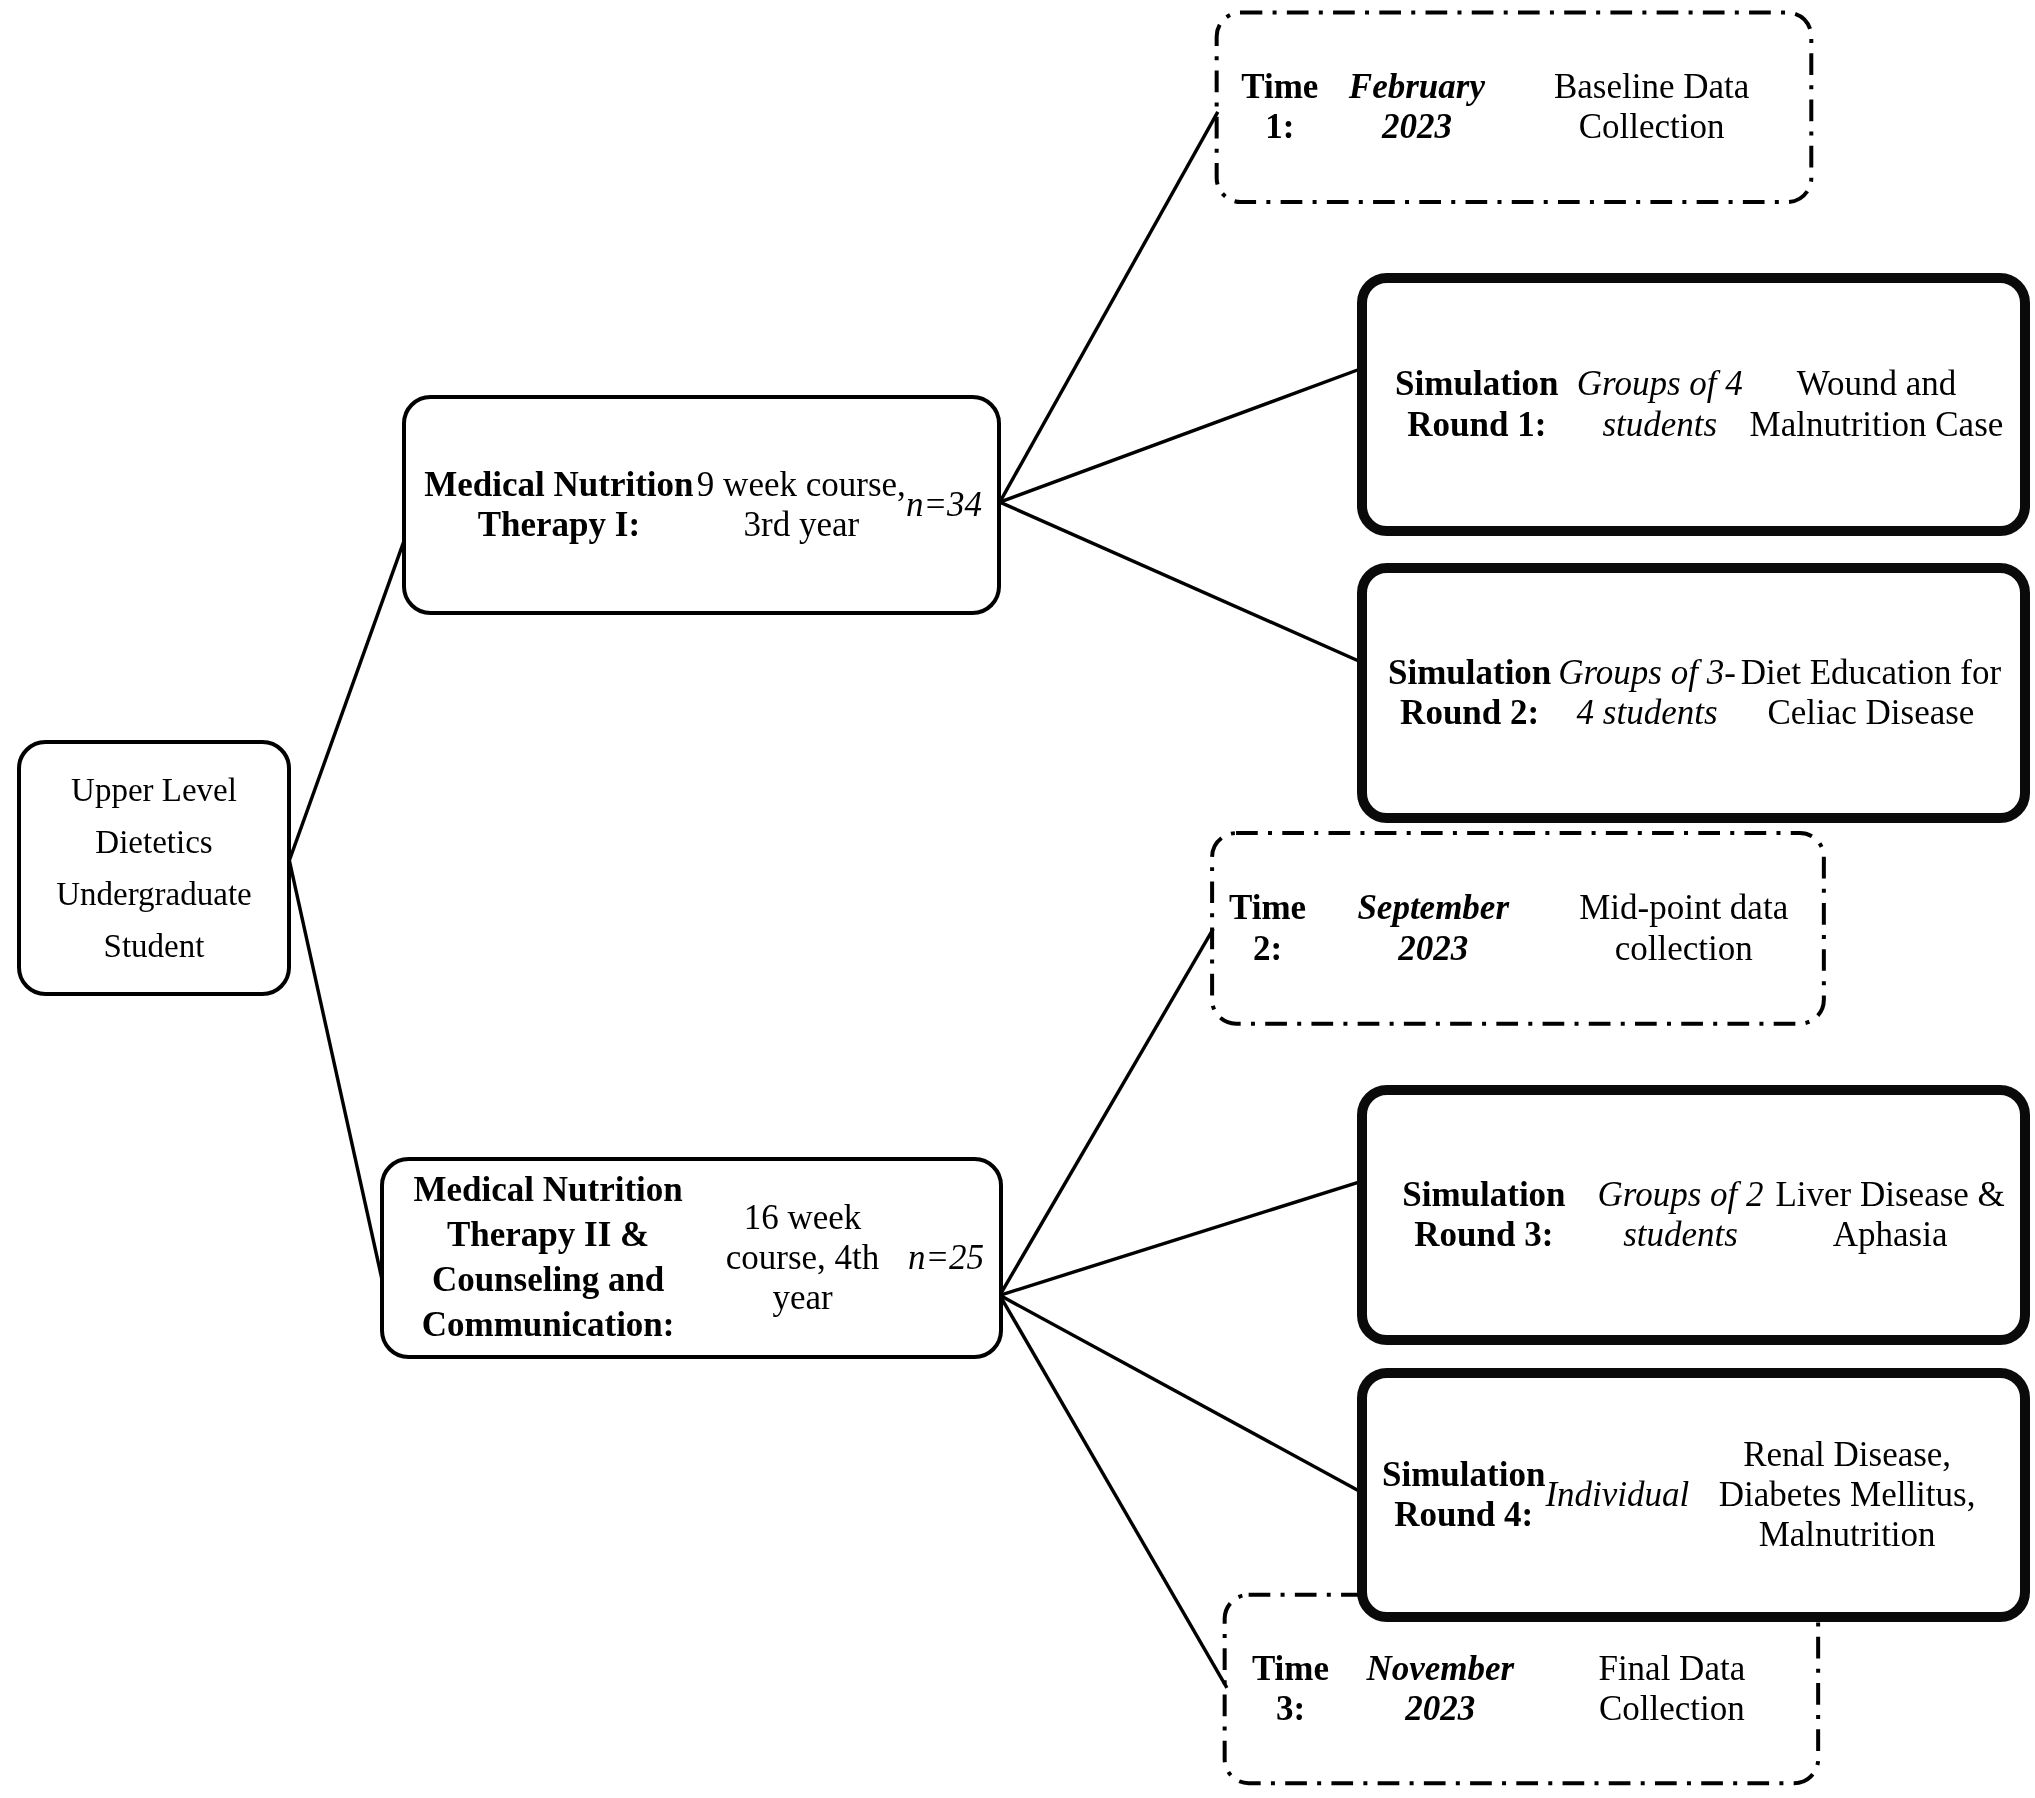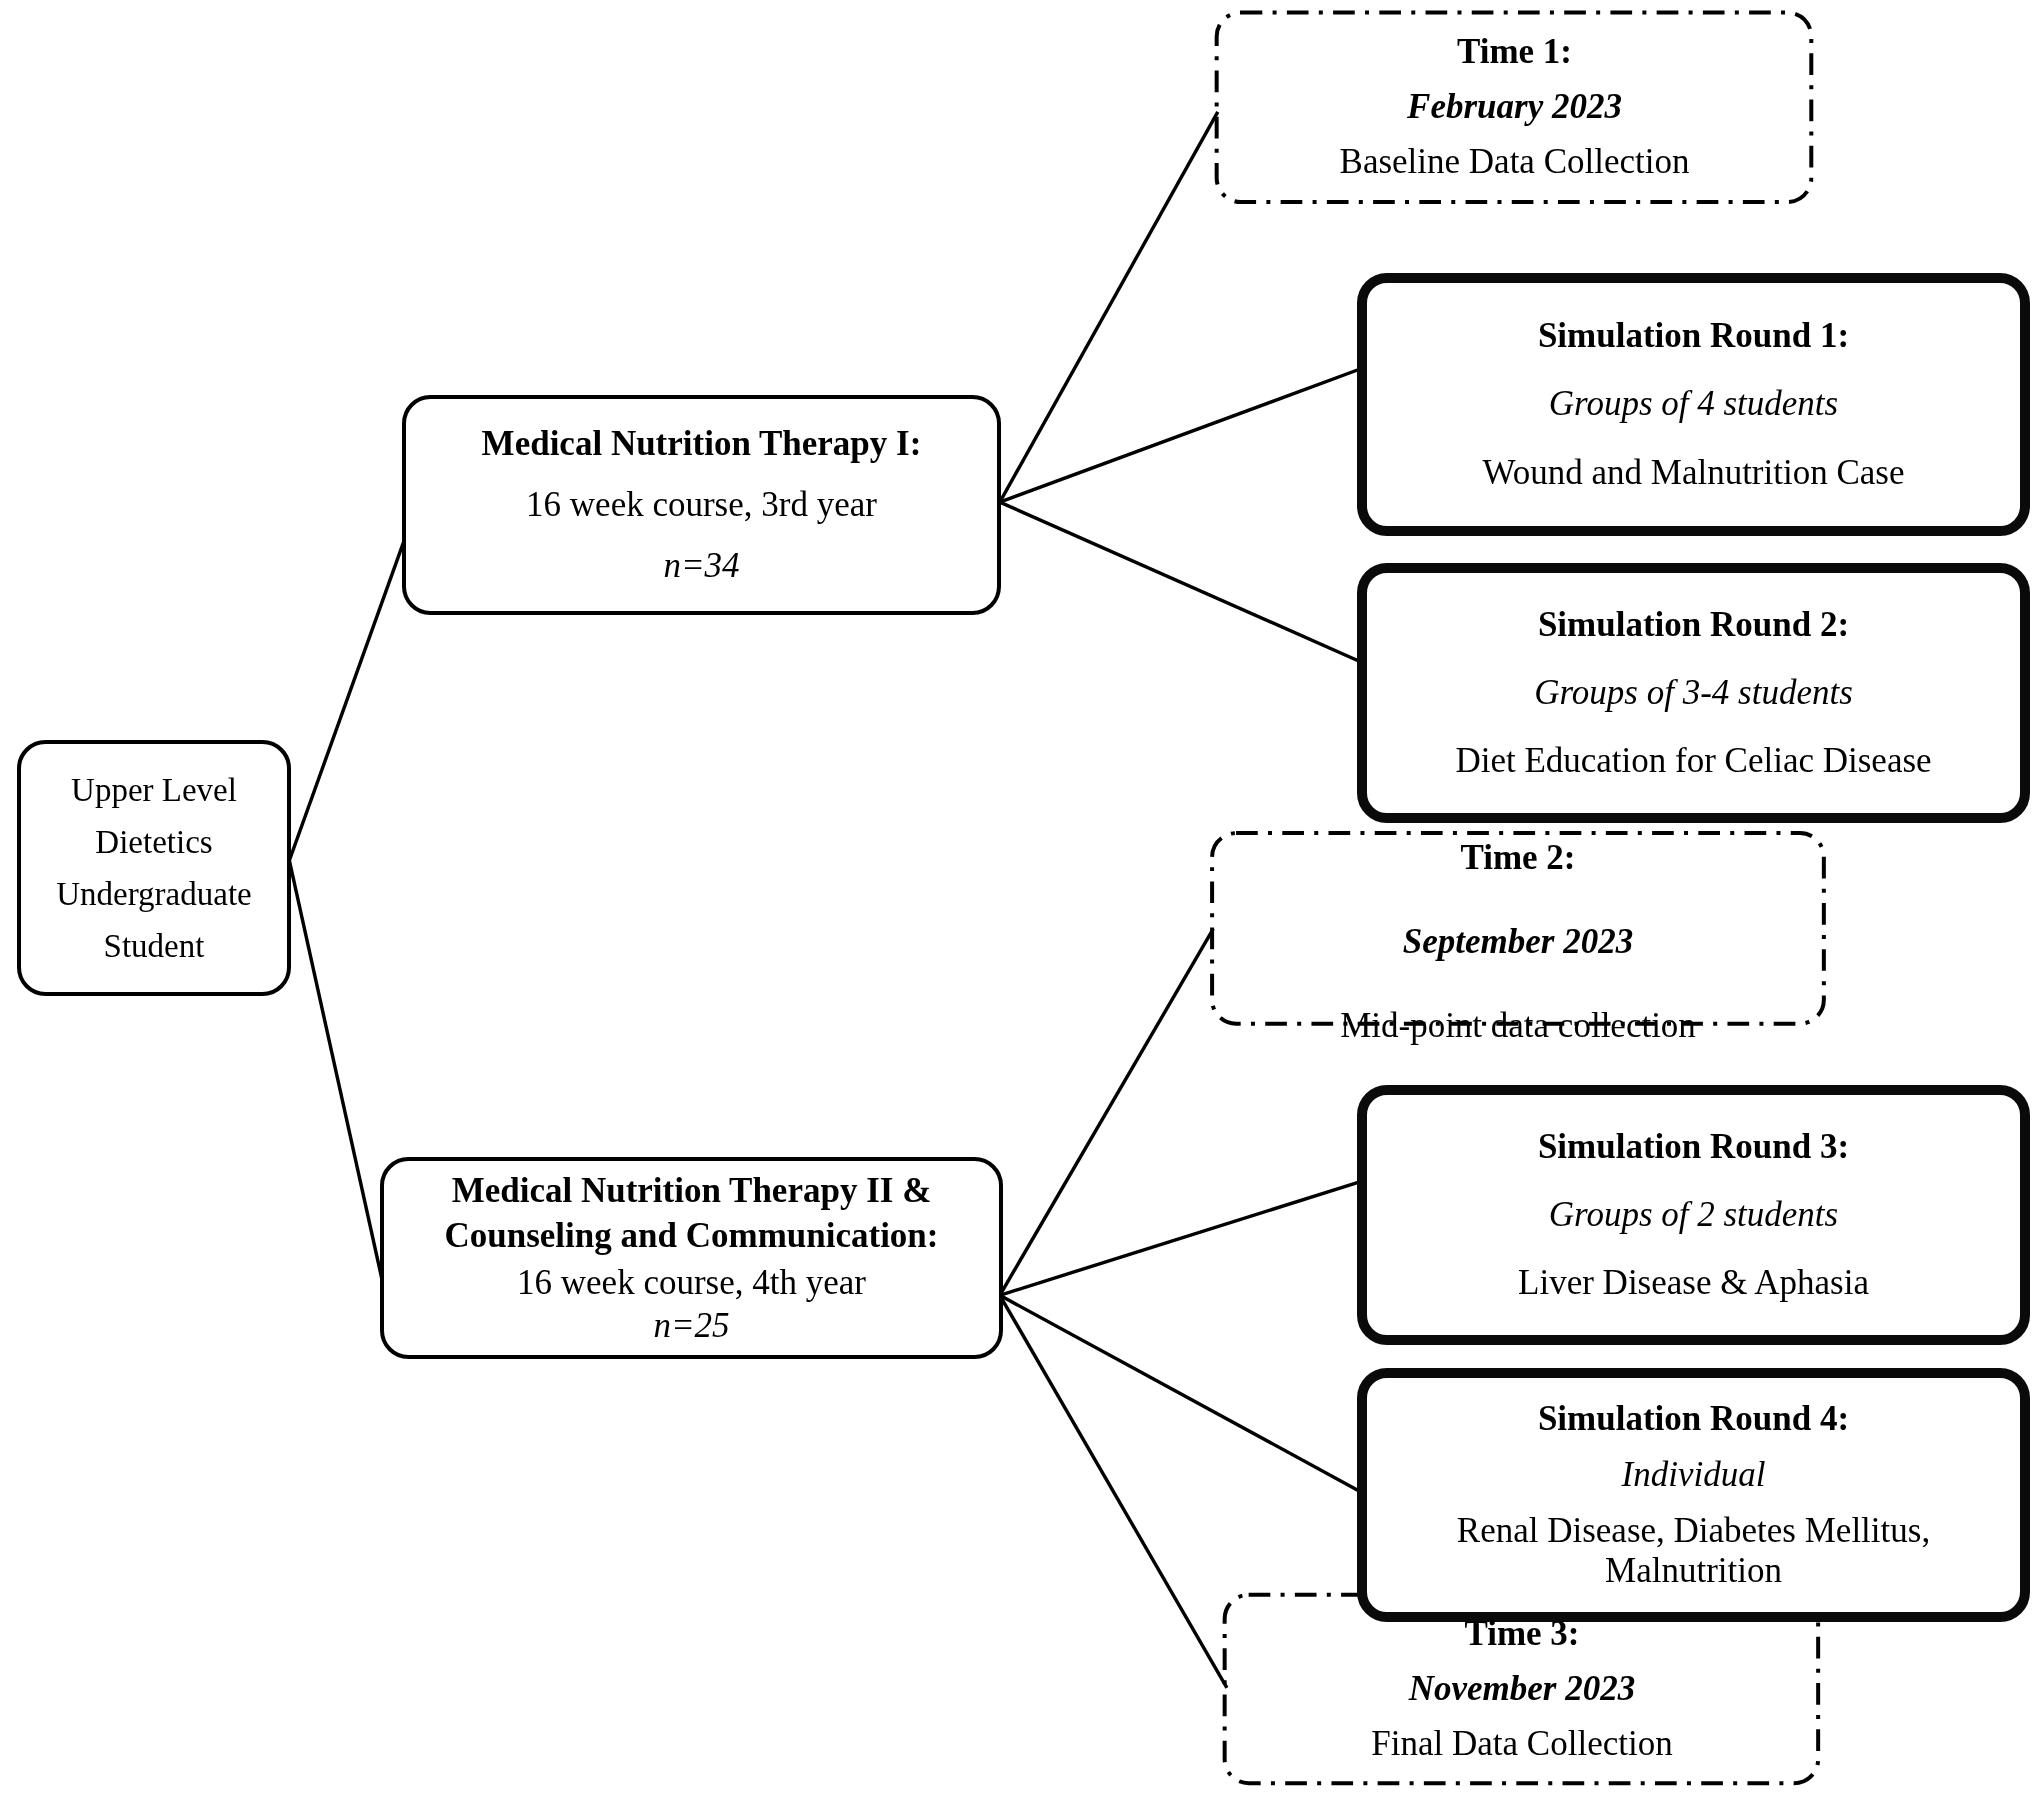--- a/index.html
+++ b/index.html
@@ -22,21 +22,20 @@
     top: 0;
     width: 2035px;
     height: 1798px;
     z-index: 1;
   }
   .node {
     position: absolute;
     z-index: 2;
     box-sizing: border-box;
     display: flex;
-    flex-direction: column;
     justify-content: space-evenly;
     align-items: center;
     text-align: center;
     font-size: 35px;
     line-height: 1.15;
     padding: 4.6px 15px;
   }
   .thin {
     border: 4px solid #000000;
     border-radius: 28.5px;
@@ -86,21 +85,21 @@
     <div>
       <div>Upper Level</div>
       <div>Dietetics</div>
       <div>Undergraduate</div>
       <div>Student</div>
     </div>
   </div>
 
   <div class="node thin" style="left:402px; top:395px; width:599px; height:220px;">
     <div class="bold">Medical Nutrition Therapy I:</div>
-    <div>16 week course, 3rd year</div>
+    <div>9 week course, 3rd year</div>
     <div class="italic">n=34</div>
   </div>
 
   <div class="node thin" style="left:380px; top:1157px; width:623px; height:202px;">
     <div class="bold title-stack">
       <div>Medical Nutrition Therapy II &amp;</div>
       <div>Counseling and Communication:</div>
     </div>
     <div>16 week course, 4th year</div>
     <div class="italic">n=25</div>

